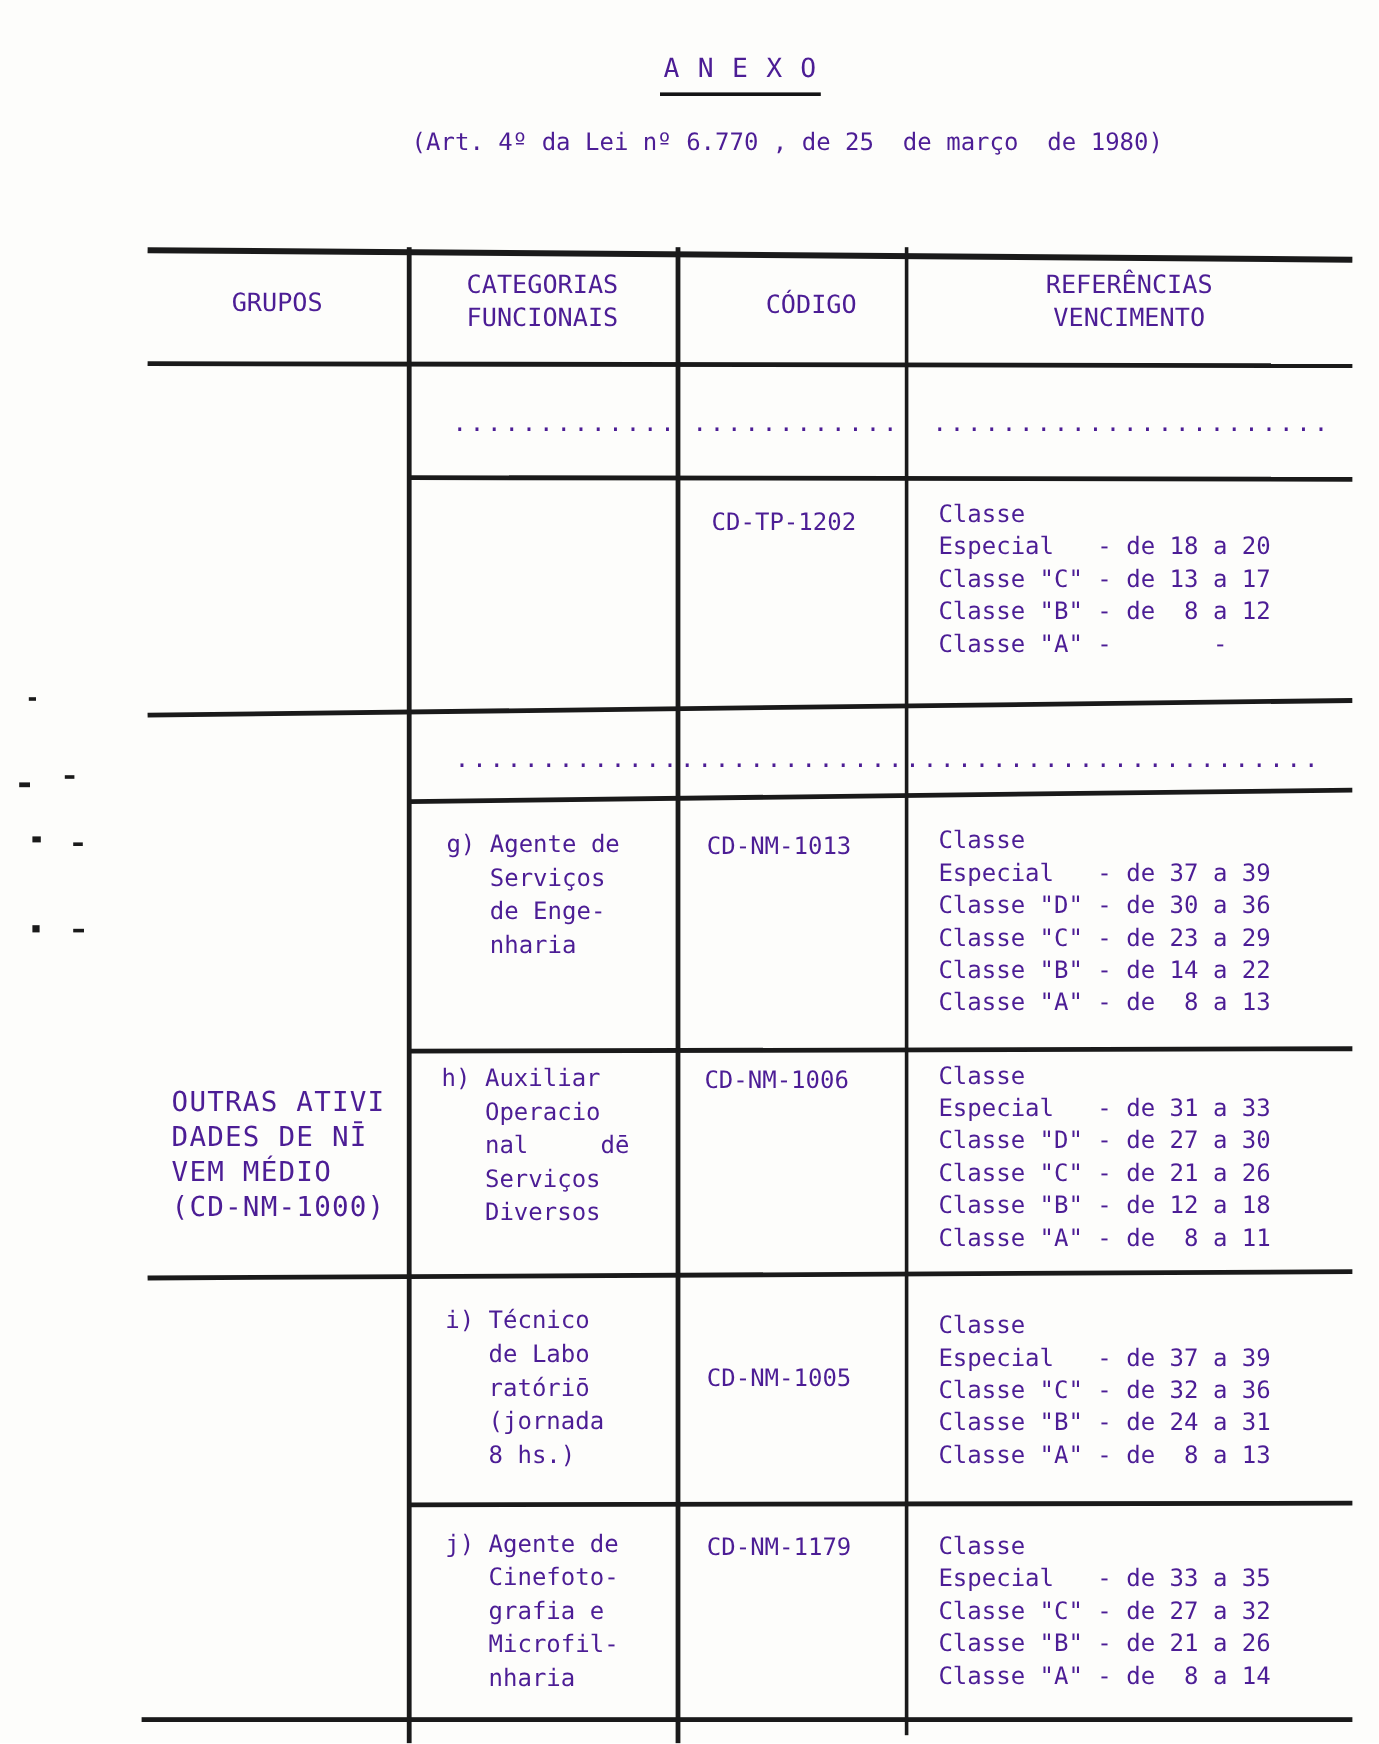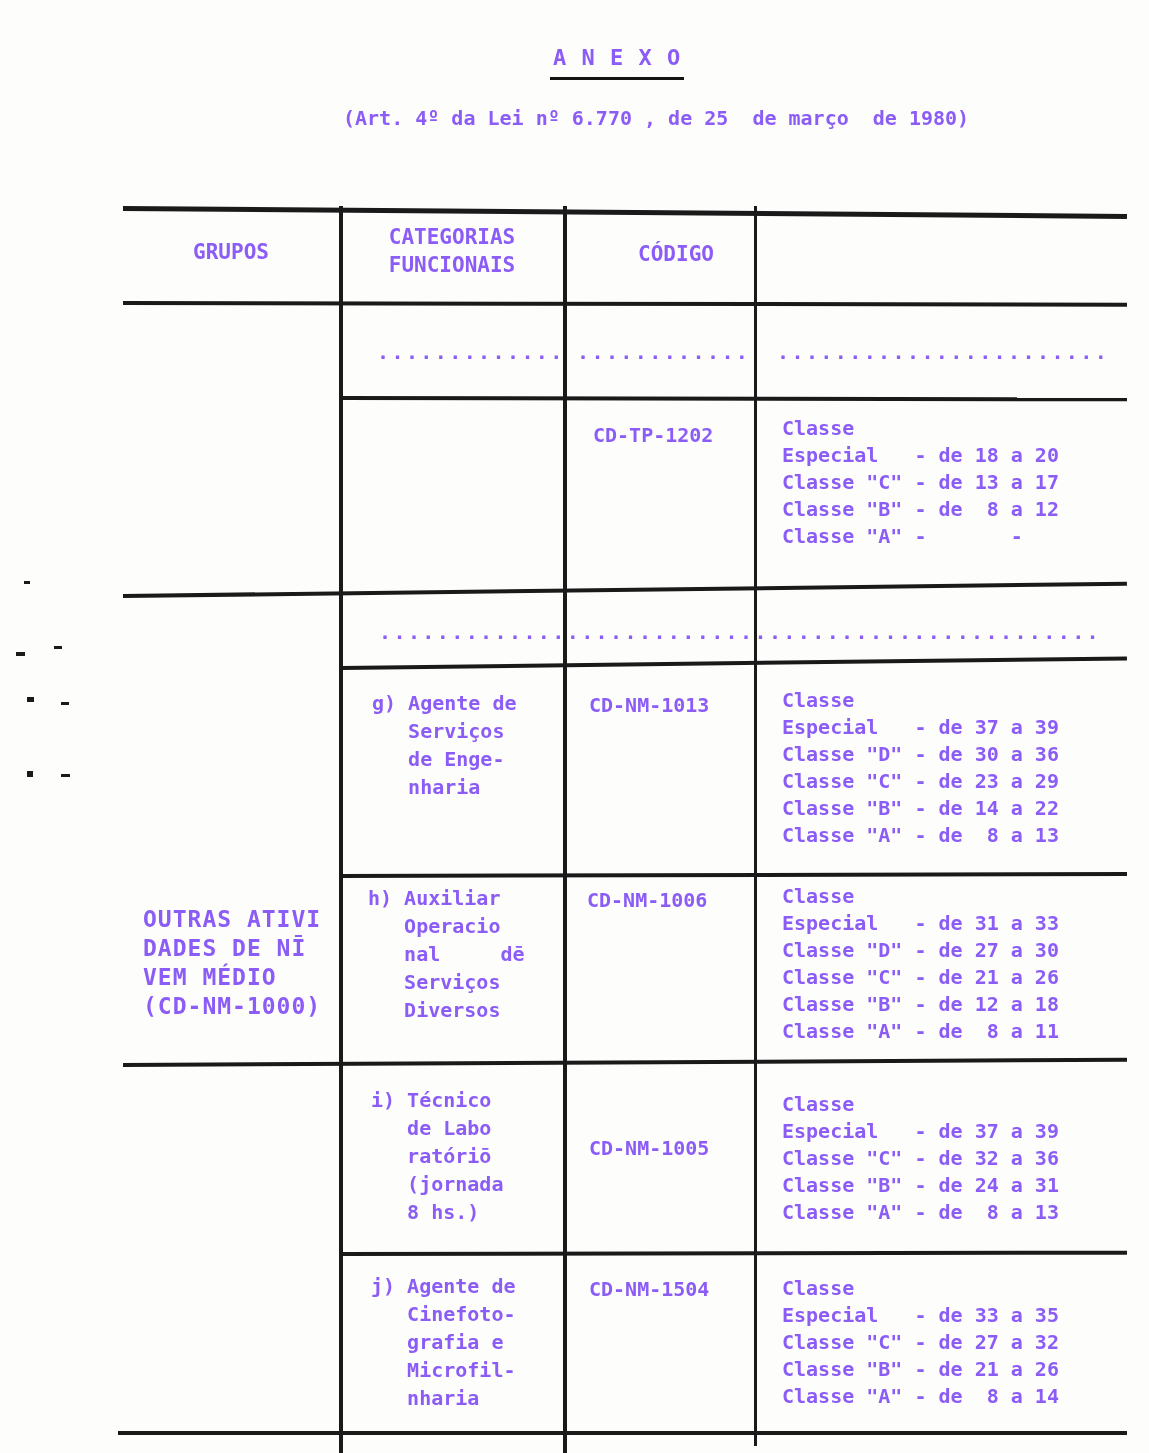--- a/index.html
+++ b/index.html
@@ -8,24 +8,24 @@
     position:relative;
     width:1149px; height:1453px;
     background:#fdfdfb;
     overflow:hidden;
     font-family:"DejaVu Sans Mono", monospace;
     color:#151515;
   }
   .txt {
     position:absolute;
     white-space:pre;
-    font-weight:bold;
+    font-weight:normal;
     font-size:20px;
     line-height:28px;
-    color:#8b5cf6;
+    color:#4c1d95;
   }
   .hdr { font-size:21px; line-height:28px; text-align:center; }
   .grp { font-size:23px; line-height:29px; letter-spacing:1px; }
   .refs { line-height:27px; }
   .dots { letter-spacing:2.4px; font-size:20px; }
   .title {
     font-size:22px; letter-spacing:1px;
     border-bottom:3px solid #141414;
     padding:0 3px 5px 3px;
   }
@@ -53,20 +53,22 @@
   <div class="hline" style="left:118px; top:1431px; width:1009px; height:4px;"></div>
 
   <div class="vline" style="left:339px; top:206px; width:4px; height:1247px;"></div>
   <div class="vline" style="left:563px; top:206px; width:4px; height:1247px;"></div>
   <div class="vline" style="left:754px; top:206px; width:3px; height:1240px;"></div>
 
   <div class="txt hdr" style="left:123px; top:238px; width:216px;">GRUPOS</div>
   <div class="txt hdr" style="left:341px; top:223px; width:222px;">CATEGORIAS
 FUNCIONAIS</div>
   <div class="txt hdr" style="left:564px; top:240px; width:224px;">CÓDIGO</div>
+  <div class="txt hdr" style="left:755px; top:223px; width:372px;">REFERÊNCIAS
+VENCIMENTO</div>
 
   <div class="txt grp" style="left:143px; top:905px;">OUTRAS ATIVI
 DADES DE NĪ
 VEM MÉDIO
 (CD-NM-1000)</div>
 
   <div class="txt dots" style="left:377px; top:338px;">.............</div>
   <div class="txt dots" style="left:577px; top:338px;">............</div>
   <div class="txt dots" style="left:777px; top:338px;">.......................</div>
   <div class="txt dots" style="left:379px; top:618px;">..................................................</div>
@@ -113,21 +115,21 @@
 Especial   - de 37 a 39
 Classe "C" - de 32 a 36
 Classe "B" - de 24 a 31
 Classe "A" - de  8 a 13</div>
 
   <div class="txt" style="left:371px; top:1272px;">j) Agente de
    Cinefoto-
    grafia e
    Microfil-
    nharia</div>
-  <div class="txt" style="left:589px; top:1275px;">CD-NM-1504</div>
+  <div class="txt" style="left:589px; top:1275px;">CD-NM-1179</div>
   <div class="txt refs" style="left:782px; top:1275px;">Classe
 Especial   - de 33 a 35
 Classe "C" - de 27 a 32
 Classe "B" - de 21 a 26
 Classe "A" - de  8 a 14</div>
 
   <div class="speck" style="left:24px; top:581px; width:6px; height:3px;"></div>
   <div class="speck" style="left:54px; top:646px; width:8px; height:3px;"></div>
   <div class="speck" style="left:16px; top:652px; width:9px; height:4px;"></div>
   <div class="speck" style="left:27px; top:697px; width:7px; height:5px;"></div>

